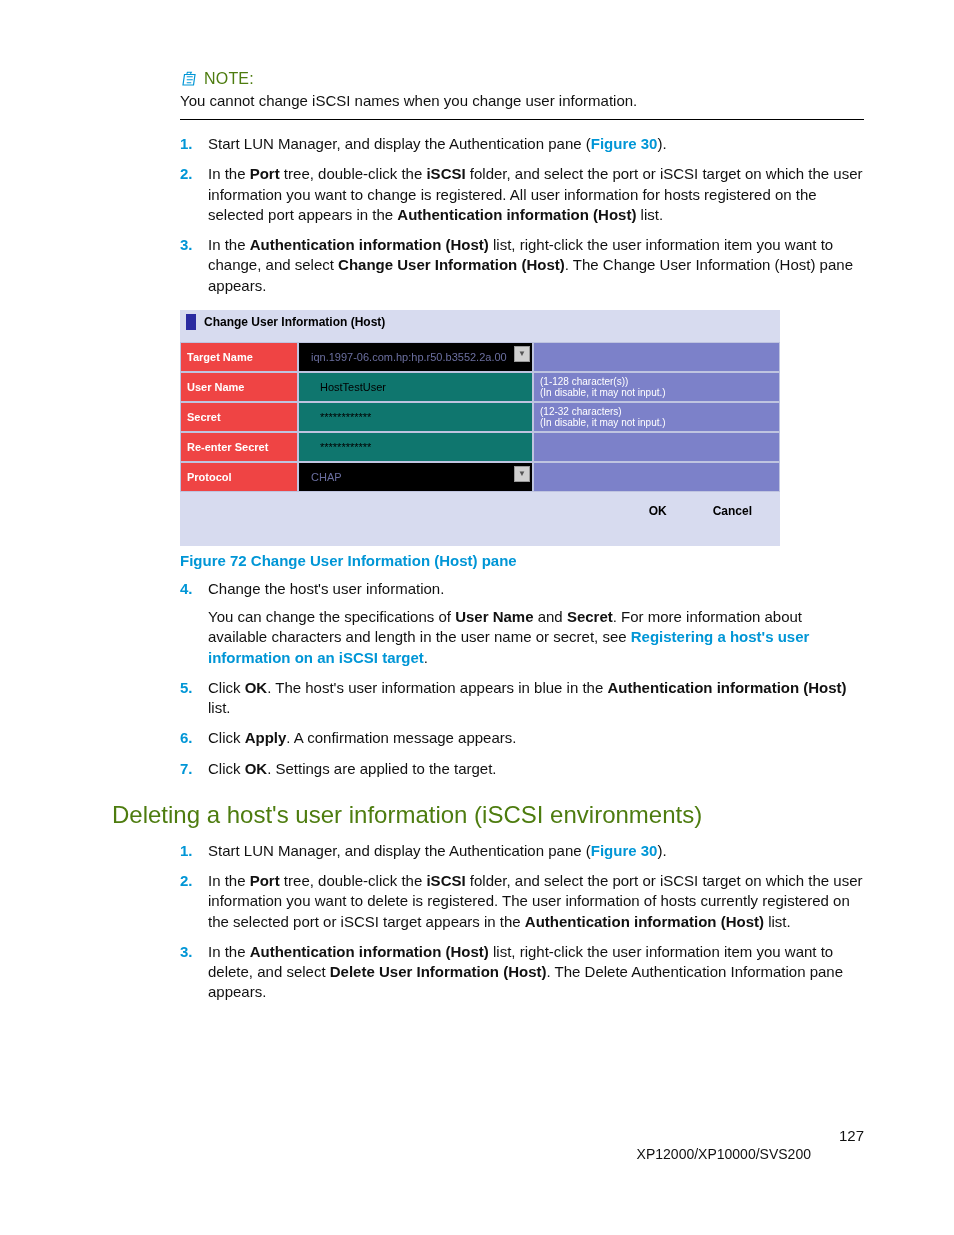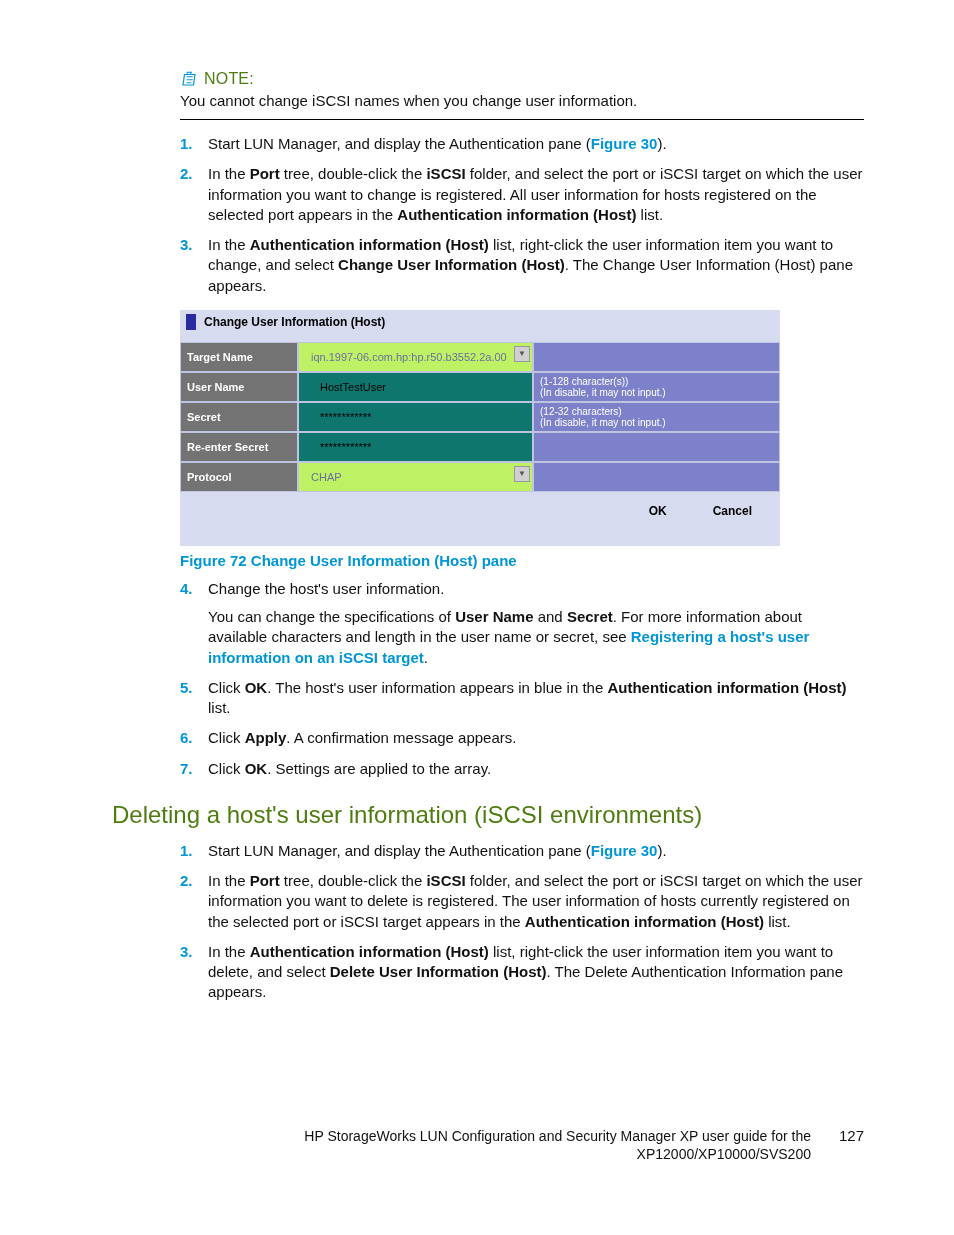--- a/index.html
+++ b/index.html
@@ -108,32 +108,32 @@
   }
   .figure .cell {
     border: 1px solid #bfc4e0;
     padding: 4px 6px;
     height: 20px;
     display: flex;
     align-items: center;
     box-sizing: content-box;
   }
   .figure .hdr {
-    background: #737373;
+    background: #ef4444;
     color: #fff;
     font-weight: bold;
     font-size: 11px;
   }
   .figure .inputcell {
     background: #0f766e;
     position: relative;
     padding-left: 21px;
   }
   .figure .disabledcell {
-    background: #bef264;
+    background: #000000;
     color: #6b6fa0;
     position: relative;
     padding-left: 12px;
   }
   .figure .hintcell {
     background: #7c81c9;
     color: #fff;
     font-size: 10px;
     line-height: 1.1;
     flex-direction: column;
@@ -307,21 +307,21 @@
       <li>
         <span class="num">5.</span>
         <span><span>Click </span><b>OK</b><span>. The host's user information appears in blue in the </span><b>Authentication information (Host)</b><span> list.</span></span>
       </li>
       <li>
         <span class="num">6.</span>
         <span><span>Click </span><b>Apply</b><span>. A confirmation message appears.</span></span>
       </li>
       <li>
         <span class="num">7.</span>
-        <span><span>Click </span><b>OK</b><span>. Settings are applied to the array.</span></span>
+        <span><span>Click </span><b>OK</b><span>. Settings are applied to the target.</span></span>
       </li>
     </ol>
 
     <h2 class="section">Deleting a host's user information (iSCSI environments)</h2>
 
     <ol class="steps">
       <li>
         <span class="num">1.</span>
         <span><span>Start LUN Manager, and display the Authentication pane (</span><span class="link">Figure 30</span><span>).</span></span>
       </li>
@@ -332,17 +332,17 @@
       <li>
         <span class="num">3.</span>
         <span><span>In the </span><b>Authentication information (Host)</b><span> list, right-click the user information item you want to delete, and select </span><b>Delete User Information (Host)</b><span>. The Delete Authentication Information pane appears.</span></span>
       </li>
     </ol>
   </div>
 </div>
 
 <div class="footer">
   <div class="ftext">
-    <span>HP StorageWorks LUN Configuration and Security Manager XP user guide for the</span><br>
+    <br>
     <span>XP12000/XP10000/SVS200</span>
   </div>
   <div class="pnum">127</div>
 </div>
 
 </body></html>

